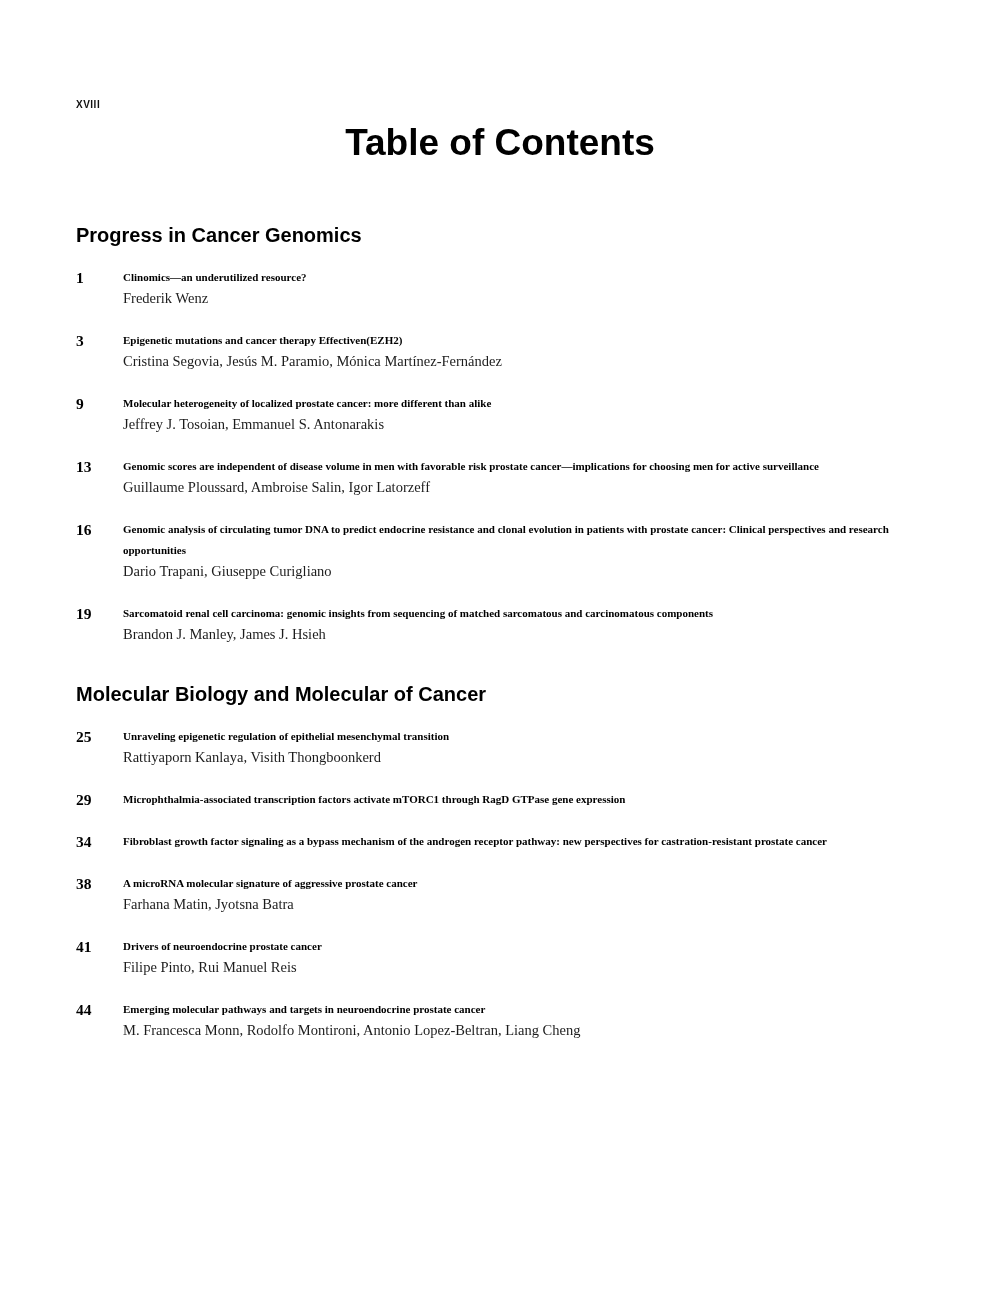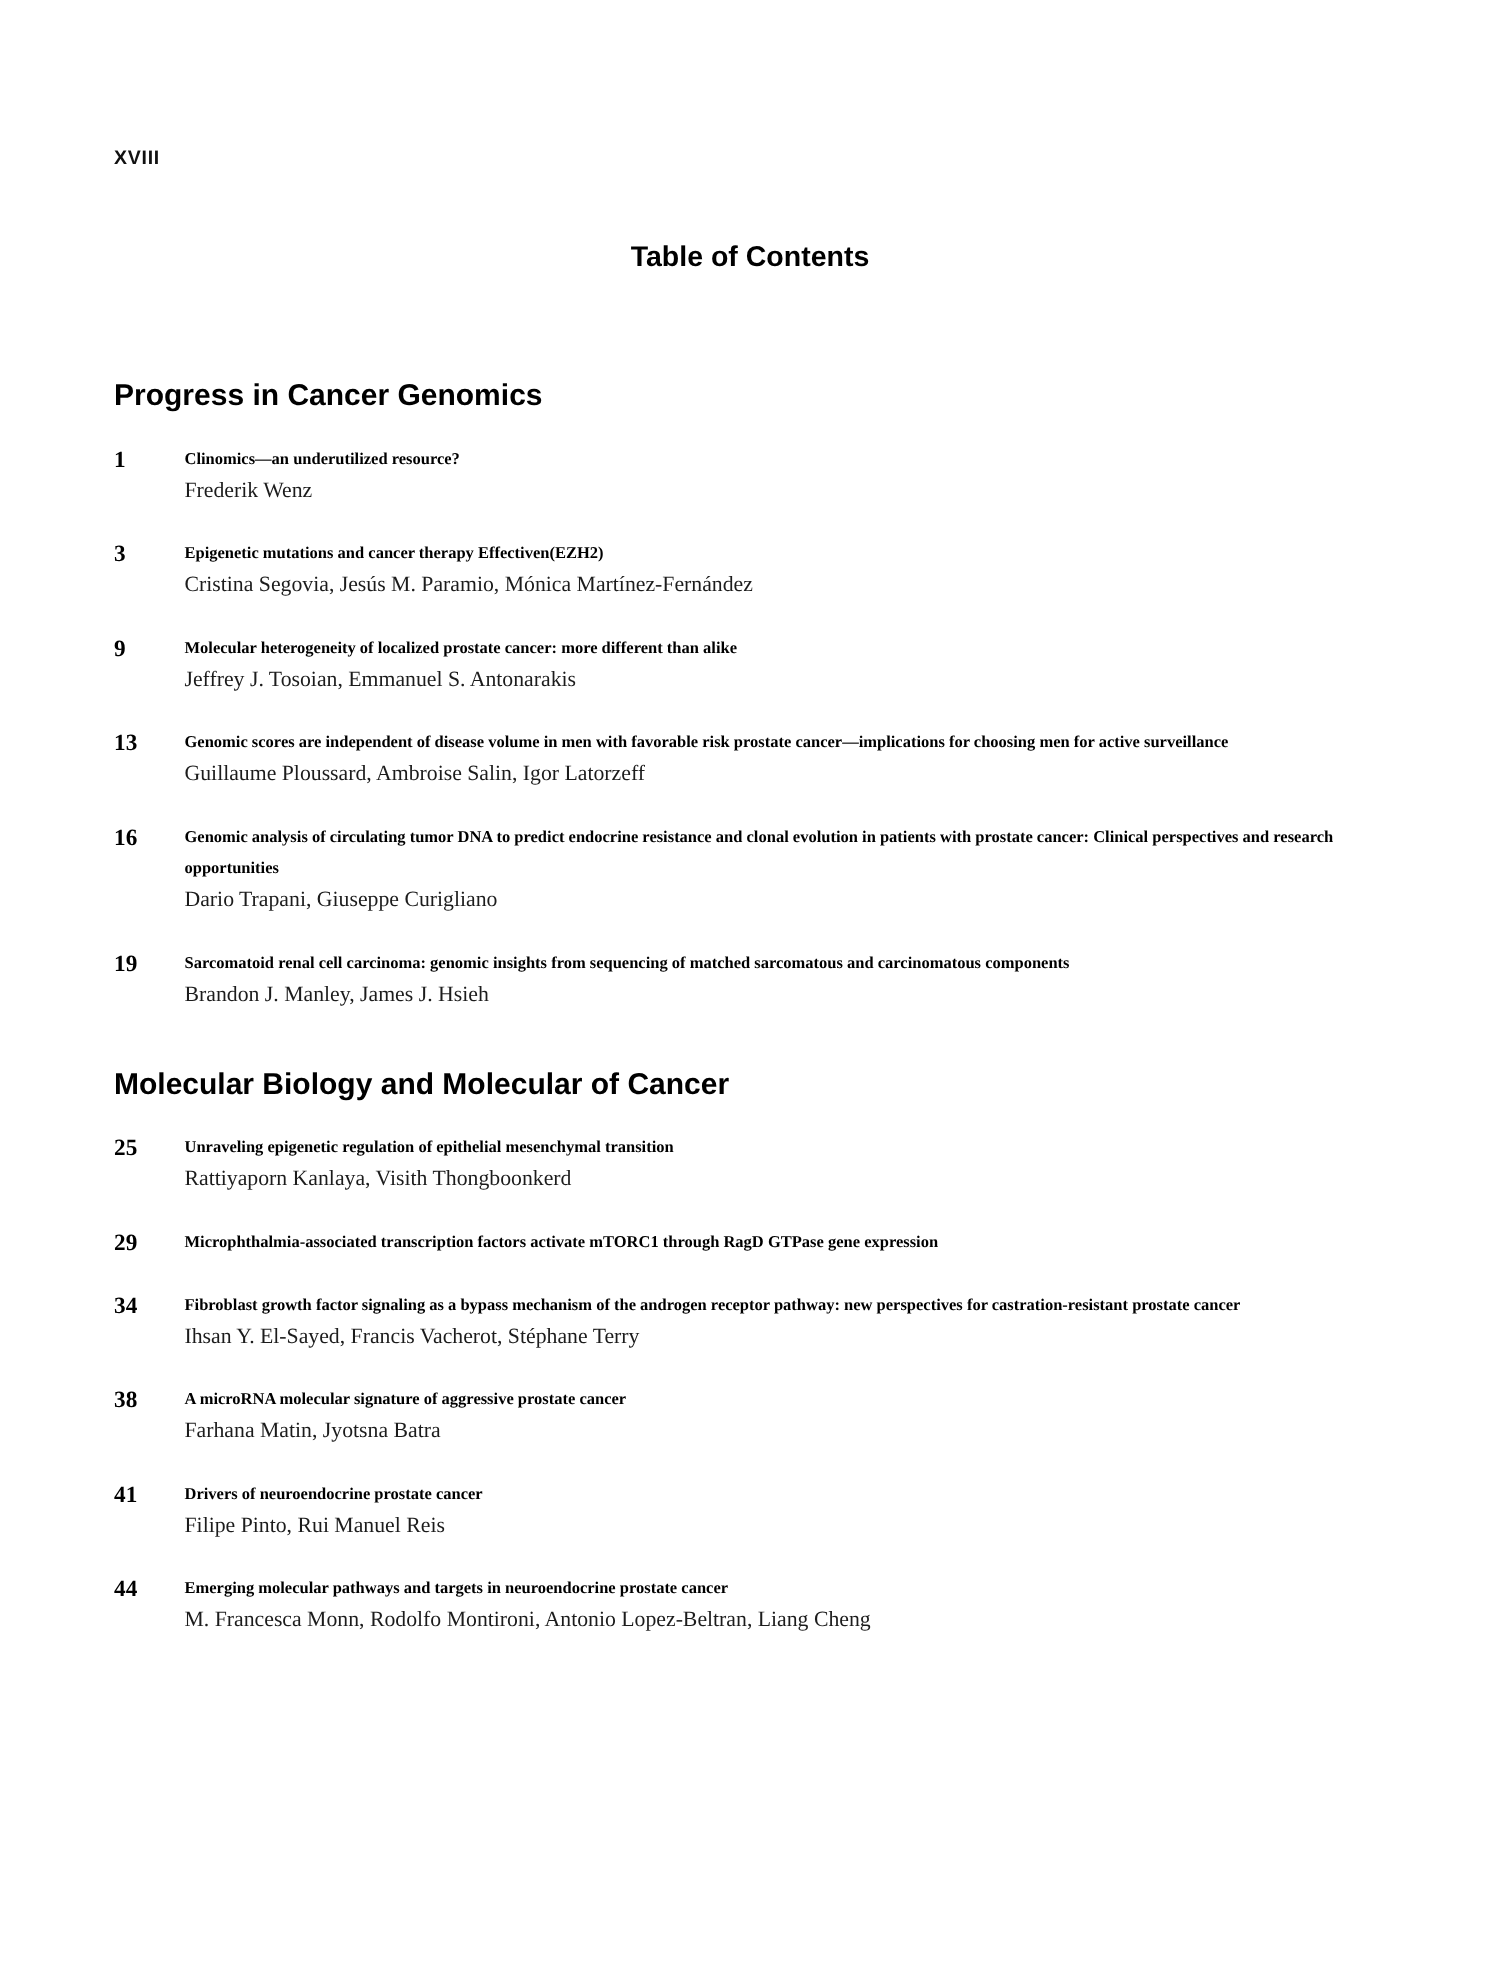--- a/index.html
+++ b/index.html
@@ -13,31 +13,31 @@
     height: 1310px;
     background: #ffffff;
     color: #000000;
     overflow: hidden;
     box-sizing: border-box;
     padding: 98px 76px 0 76px;
   }
   .folio {
     font-family: "Liberation Sans", sans-serif;
     font-weight: bold;
-    font-size: 13px;
+    font-size: 10px;
     line-height: 14px;
     letter-spacing: 0.5px;
     color: #111111;
   }
   .doc-title {
-    margin-top: 44px;
+    margin-top: 15px;
     text-align: center;
     font-family: "Liberation Sans", sans-serif;
     font-weight: bold;
-    font-size: 19px;
+    font-size: 37px;
     line-height: 31px;
     letter-spacing: 0px;
     color: #000000;
   }
   .section-heading {
     font-family: "Liberation Sans", sans-serif;
     font-weight: bold;
     font-size: 20px;
     line-height: 22px;
     color: #000000;
@@ -160,21 +160,20 @@
       <div class="entry-num">29</div>
       <div class="entry-body">
         <div class="entry-title">Microphthalmia-associated transcription factors activate mTORC1 through RagD GTPase gene expression</div>
       </div>
     </div>
 
     <div class="entry">
       <div class="entry-num">34</div>
       <div class="entry-body">
         <div class="entry-title">Fibroblast growth factor signaling as a bypass mechanism of the androgen receptor pathway: new perspectives for castration-resistant prostate cancer</div>
-        <div class="entry-authors">Ihsan Y. El-Sayed, Francis Vacherot, Stéphane Terry</div>
       </div>
     </div>
 
     <div class="entry">
       <div class="entry-num">38</div>
       <div class="entry-body">
         <div class="entry-title">A microRNA molecular signature of aggressive prostate cancer</div>
         <div class="entry-authors">Farhana Matin, Jyotsna Batra</div>
       </div>
     </div>

